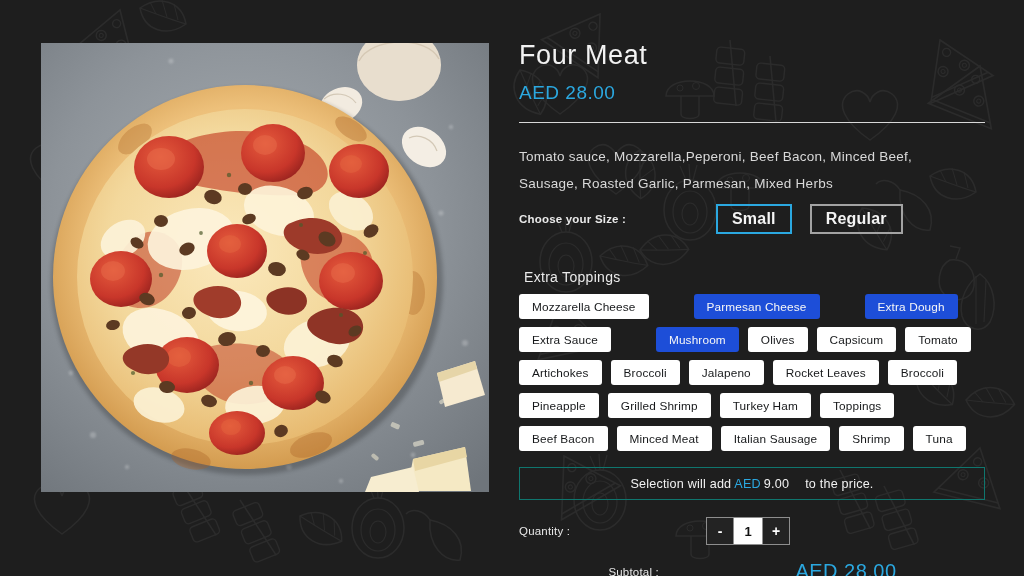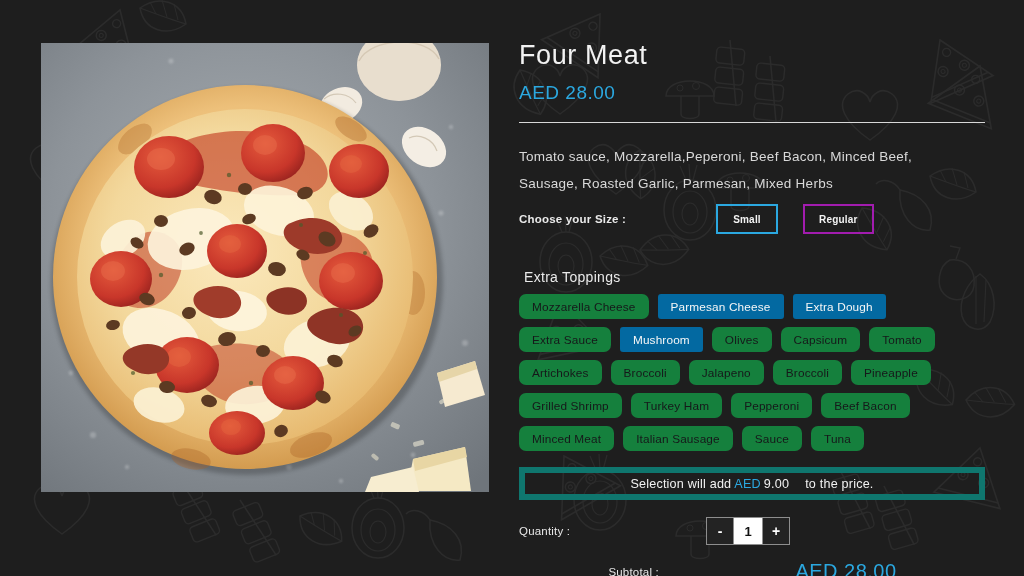--- a/index.html
+++ b/index.html
@@ -101,31 +101,31 @@
     color: #eaeaea;
     letter-spacing: 0.2px;
     width: 185px;
   }
   .size-btn {
     height: 30px;
     min-width: 62px;
     padding: 0 14px;
     background: transparent;
     font-family: "Liberation Sans", sans-serif;
-    font-size: 10px;
+    font-size: 16px;
     font-weight: bold;
     color: #f4f4f4;
     letter-spacing: 0.2px;
     display: flex;
     align-items: center;
     justify-content: center;
     cursor: pointer;
   }
   .size-btn.selected { border: 2px solid #2ba8e0; }
-  .size-btn.unselected { border: 2px solid #a21caf; margin-left: 13px; }
+  .size-btn.unselected { border: 2px solid #a3a3a3; margin-left: 6px; }
 
   
   #toppings-heading {
     margin-top: 34px;
     margin-left: 5px;
     font-size: 14px;
     color: #eaeaea;
     letter-spacing: 0.3px;
   }
 
@@ -144,29 +144,29 @@
     font-size: 11.8px;
     letter-spacing: 0.15px;
     display: inline-flex;
     align-items: center;
     justify-content: center;
     cursor: pointer;
     white-space: nowrap;
     border: none;
     font-family: "Liberation Sans", sans-serif;
   }
-  .topping-chip.off { background: #15803d; color: #16181a; border-radius: 7px; }
-  .topping-chip.on  { background: #0369a1; color: #f6f6f6; }
+  .topping-chip.off { background: #ffffff; color: #16181a; }
+  .topping-chip.on  { background: #1d4ed8; color: #f6f6f6; margin-left: 36px; }
 
   
   #selection-note {
     margin-top: 16px;
     width: 466px;
     height: 33px;
-    border: 6px solid #0f766e;
+    border: 1px solid #0f766e;
     display: flex;
     align-items: center;
     justify-content: center;
     font-size: 12.6px;
     color: #f2f2f2;
     letter-spacing: 0.2px;
   }
   #selection-note .accent { color: #2ba8e0; padding: 0 3px; }
 
   
@@ -548,29 +548,30 @@
         <button class="topping-chip on">Parmesan Cheese</button>
         <button class="topping-chip on">Extra Dough</button>
         <button class="topping-chip off">Extra Sauce</button>
         <button class="topping-chip on">Mushroom</button>
         <button class="topping-chip off">Olives</button>
         <button class="topping-chip off">Capsicum</button>
         <button class="topping-chip off">Tomato</button>
         <button class="topping-chip off">Artichokes</button>
         <button class="topping-chip off">Broccoli</button>
         <button class="topping-chip off">Jalapeno</button>
+        <button class="topping-chip off">Rocket Leaves</button>
         <button class="topping-chip off">Broccoli</button>
         <button class="topping-chip off">Pineapple</button>
         <button class="topping-chip off">Grilled Shrimp</button>
         <button class="topping-chip off">Turkey Ham</button>
-        <button class="topping-chip off">Pepperoni</button>
+        <button class="topping-chip off">Toppings</button>
         <button class="topping-chip off">Beef Bacon</button>
         <button class="topping-chip off">Minced Meat</button>
         <button class="topping-chip off">Italian Sausage</button>
-        <button class="topping-chip off">Sauce</button>
+        <button class="topping-chip off">Shrimp</button>
         <button class="topping-chip off">Tuna</button>
       </div>
 
     <div id="selection-note">
       <span>Selection will add</span>
       <span class="accent">AED</span>
       <span>9.00</span>
       <span style="padding-left:16px">to the price.</span>
     </div>
 

